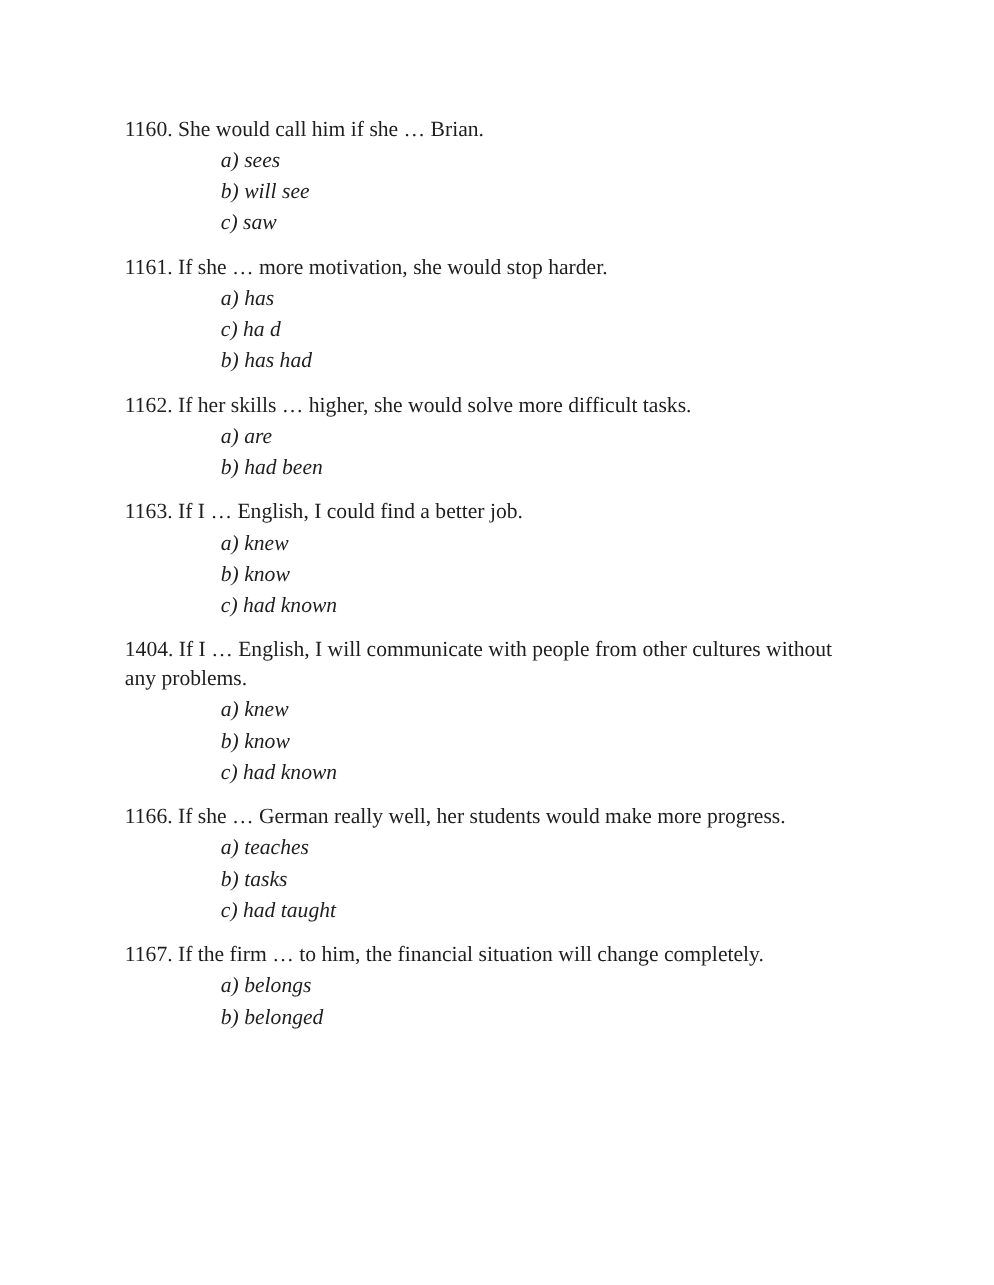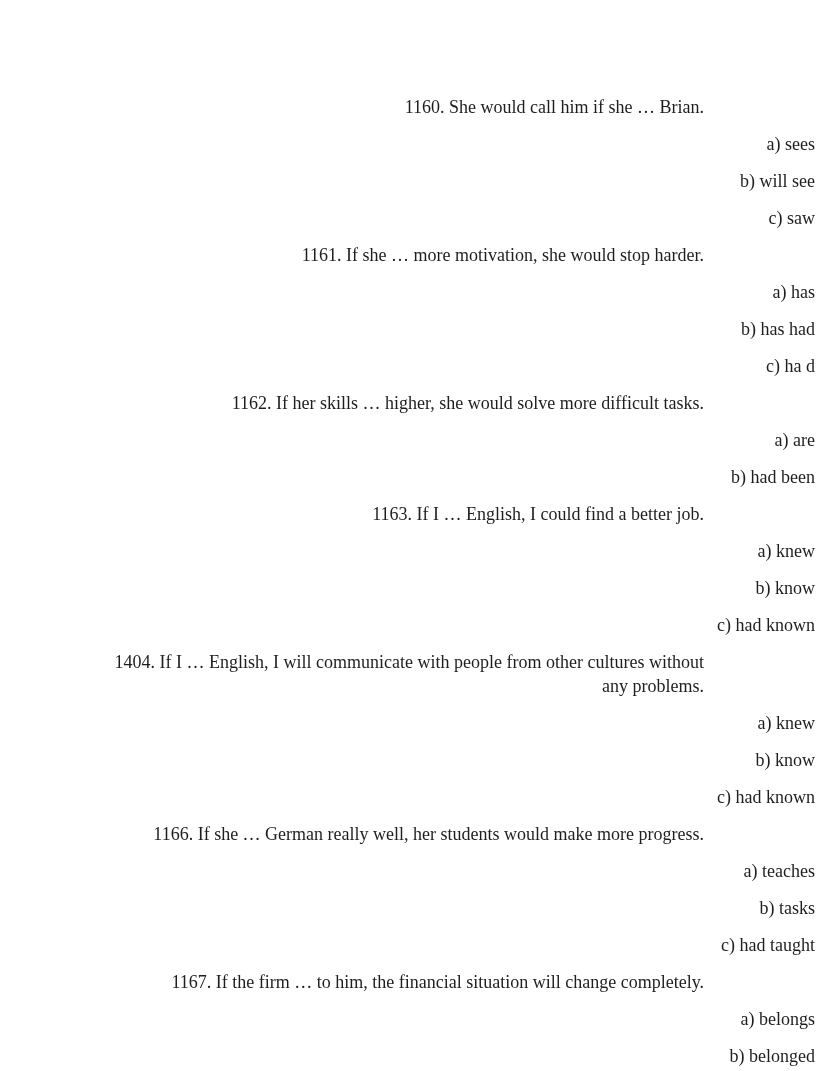--- a/index.html
+++ b/index.html
@@ -15,48 +15,48 @@
     padding: 95px 0 0 104px;
     background: #ffffff;
     color: #1e1e1e;
     font-family: "Liberation Serif", serif;
     font-size: 18px;
     line-height: 24px;
     overflow: hidden;
   }
   .question {
     margin: 0 0 13px 0;
-    text-align: right;
   }
   .q-text {
     margin: 0;
     max-width: 600px;
   }
   .option {
-    margin: 13px;
+    margin: 2px;
     padding-left: 78px;
+    font-style: italic;
   }
 </style>
 </head>
 <body>
 
 <div class="page">
 
   <div class="question">
     <p class="q-text"><span>1160.</span> <span>She would call him if she … Brian.</span></p>
     <p class="option">a) sees</p>
     <p class="option">b) will see</p>
     <p class="option">c) saw</p>
   </div>
 
   <div class="question">
     <p class="q-text"><span>1161.</span> <span>If she … more motivation, she would stop harder.</span></p>
     <p class="option">a) has</p>
+    <p class="option">c) ha d</p>
     <p class="option">b) has had</p>
-    <p class="option">c) ha d</p>
   </div>
 
   <div class="question">
     <p class="q-text"><span>1162.</span> <span>If her skills … higher, she would solve more difficult tasks.</span></p>
     <p class="option">a) are</p>
     <p class="option">b) had been</p>
   </div>
 
   <div class="question">
     <p class="q-text"><span>1163.</span> <span>If I … English, I could find a better job.</span></p>

